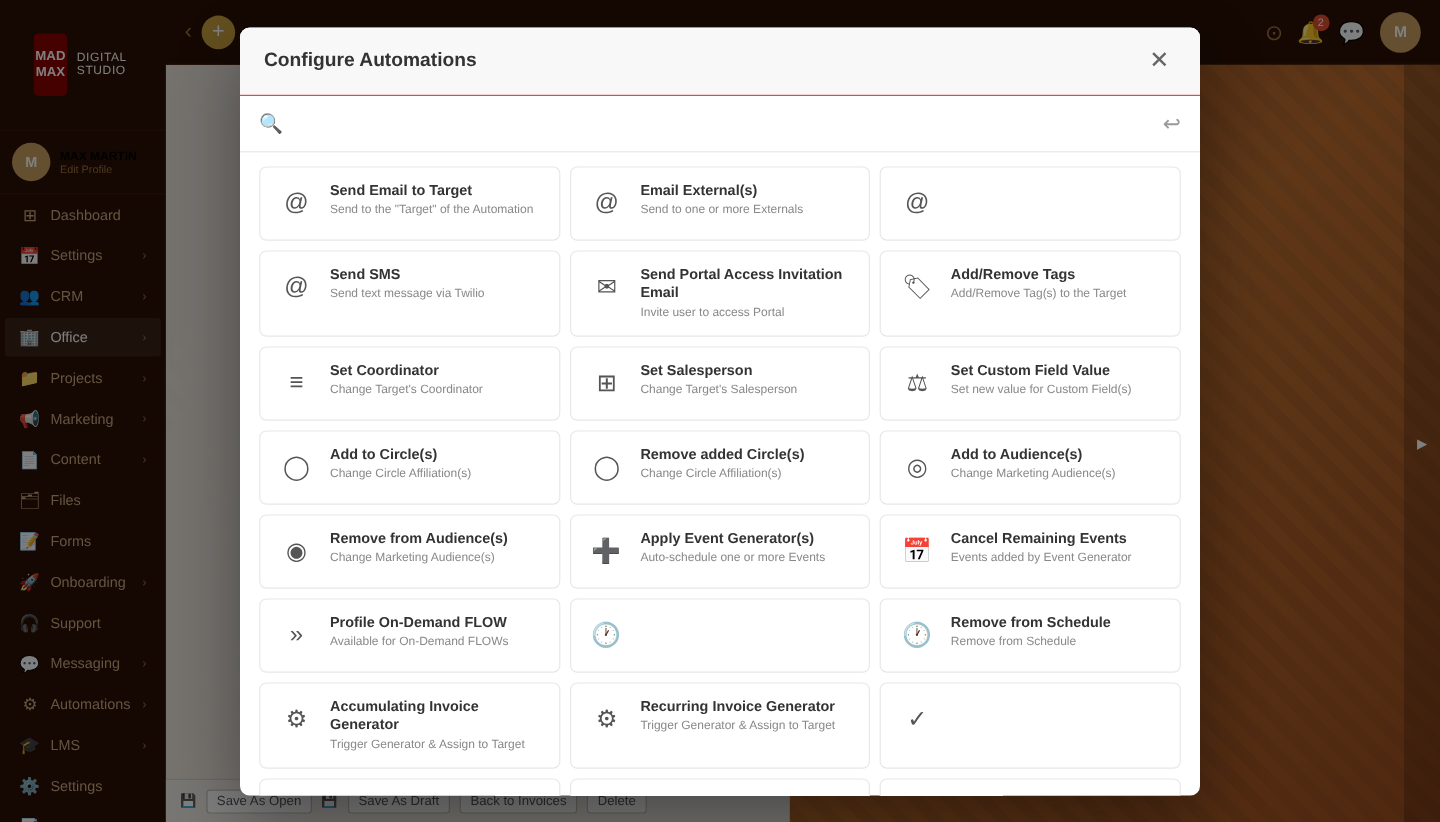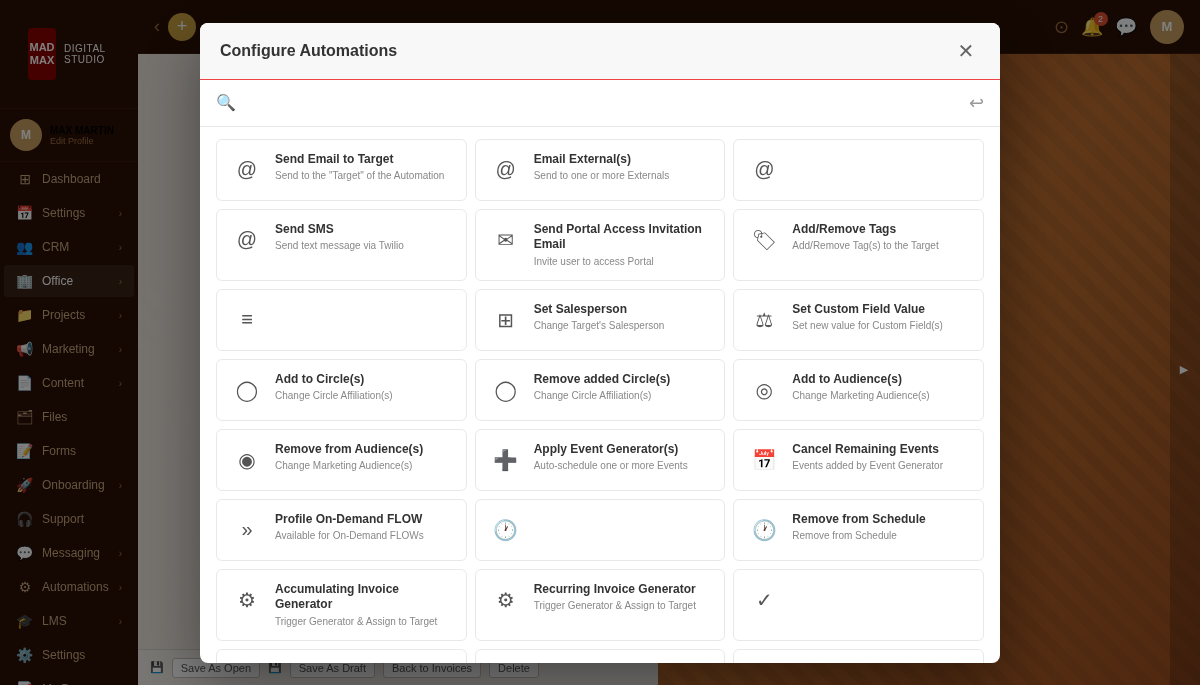--- a/index.html
+++ b/index.html
@@ -512,20 +512,24 @@
   </div>
             <div class="auto-card">
     <div class="auto-card-icon">🏷</div>
     <div class="auto-card-text">
       <div class="auto-card-title">Add/Remove Tags</div>
       <div class="auto-card-desc">Add/Remove Tag(s) to the Target</div>
     </div>
   </div>
             <div class="auto-card">
     <div class="auto-card-icon">≡</div>
+    <div class="auto-card-text">
+      <div class="auto-card-title">Set Coordinator</div>
+      <div class="auto-card-desc">Change Target's Coordinator</div>
+    </div>
   </div>
             <div class="auto-card">
     <div class="auto-card-icon">⊞</div>
     <div class="auto-card-text">
       <div class="auto-card-title">Set Salesperson</div>
       <div class="auto-card-desc">Change Target's Salesperson</div>
     </div>
   </div>
             <div class="auto-card">
     <div class="auto-card-icon">⚖</div>

